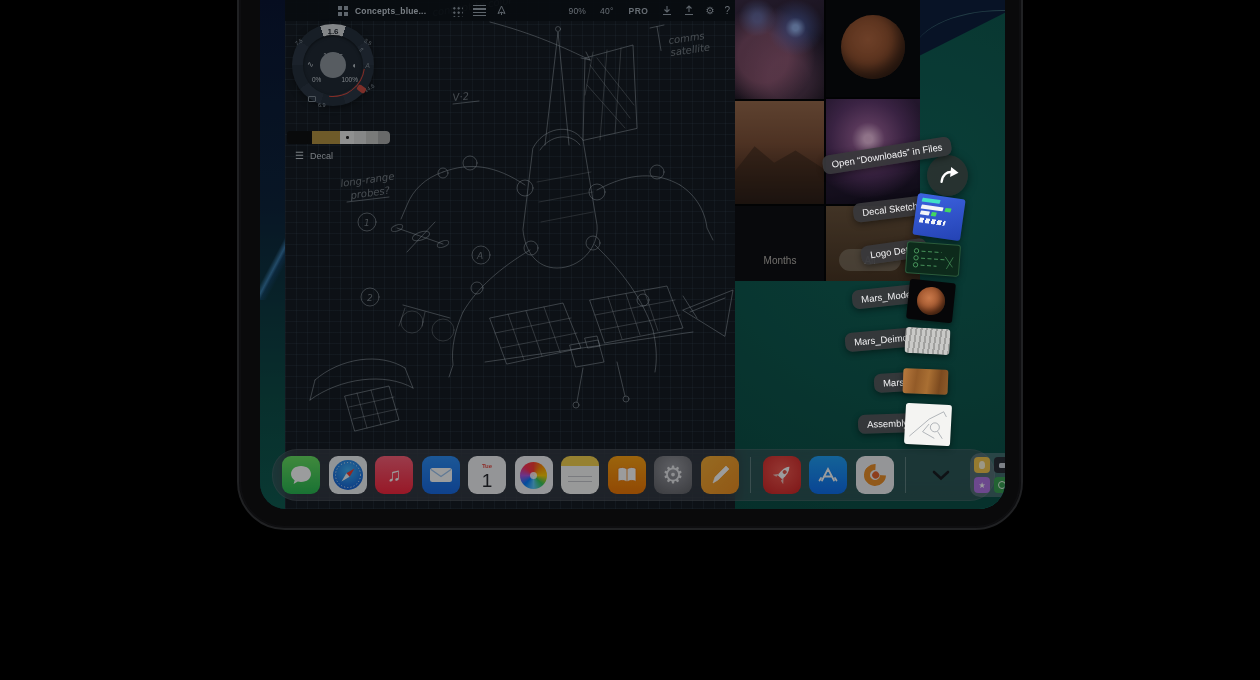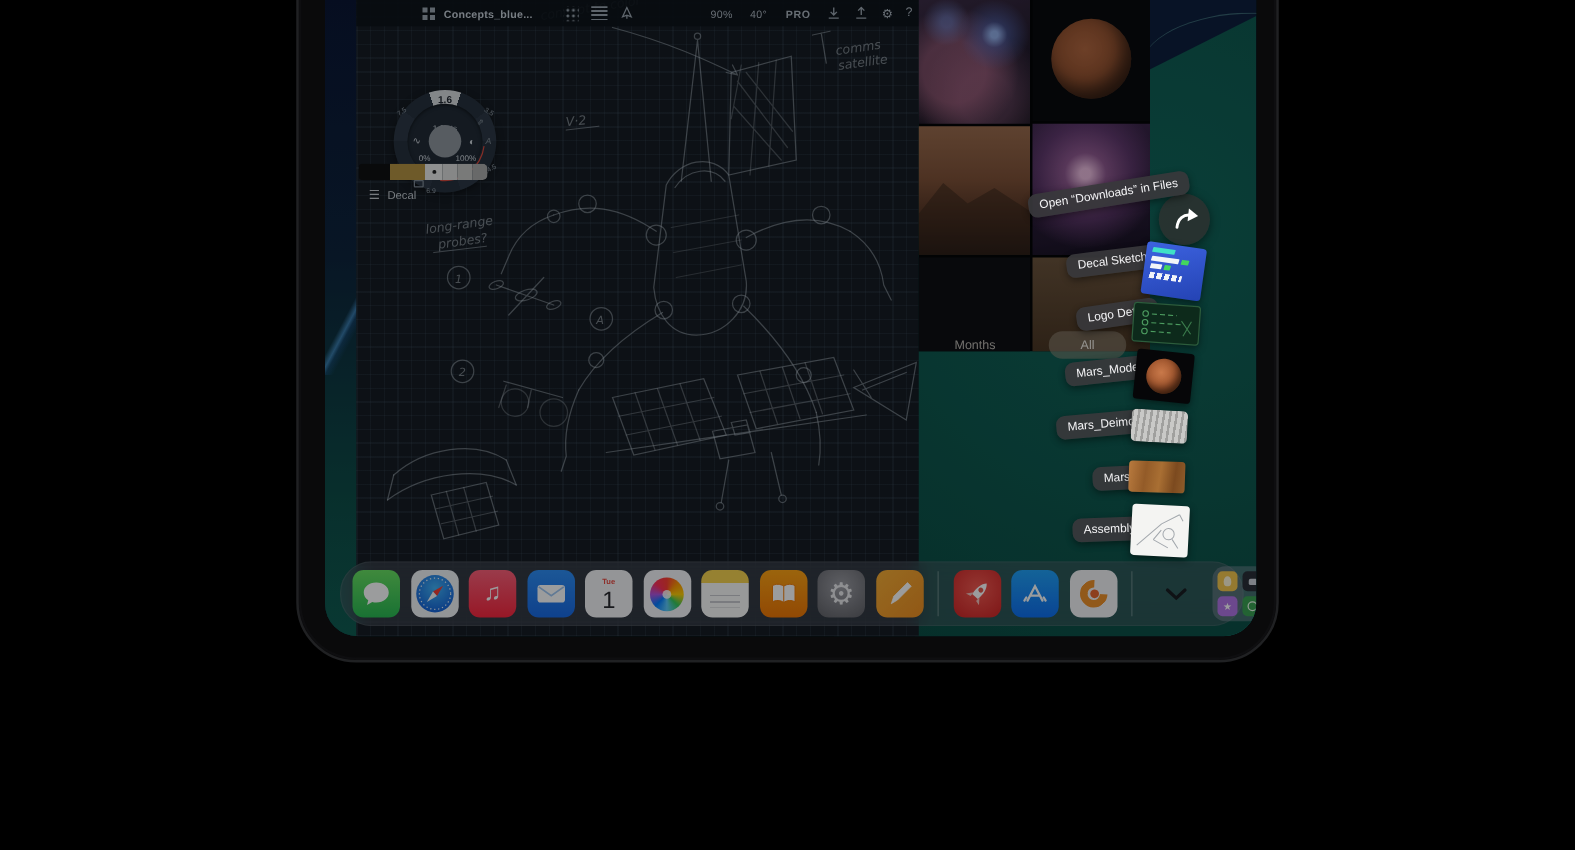--- a/index.html
+++ b/index.html
@@ -49,21 +49,21 @@
     background-image:radial-gradient(#9aa4ad 1px, transparent 1.3px);
     background-size:4.5px 4.5px; background-position:1px 1px; }
   .icon-lines { width:13px; height:11px;
     background:repeating-linear-gradient(180deg,#9aa4ad 0 1.3px, transparent 1.3px 3.3px); }
   .glyph { font-size:10px; color:#a9b2bb; }
   .tnum { padding:0 7px; letter-spacing:.2px; }
   .pro { font-weight:bold; letter-spacing:.5px; padding:0 8px; }
   svg.ticon { display:block; }
 
   
-  .wheel { position:absolute; left:30px; top:24px; width:82px; height:82px; z-index:6;margin-top:48px; }
+  .wheel { position:absolute; left:7px; top:24px; width:82px; height:82px; z-index:6; }
   .wheel-ring { position:absolute; inset:0; border-radius:50%;
     background:conic-gradient(from -18deg, #d8dadd 0 36deg, #242e39 36deg 72deg,
       #2a3541 72deg 108deg, #242e39 108deg 144deg, #2a3541 144deg 180deg,
       #242e39 180deg 216deg, #2a3541 216deg 252deg, #242e39 252deg 288deg,
       #2a3541 288deg 324deg, #242e39 324deg 360deg);
     box-shadow:0 2px 6px rgba(0,0,0,.5); }
   .wheel-disc { position:absolute; left:11px; top:11px; width:60px; height:60px;
     border-radius:50%; background:#1e2731; box-shadow:inset 0 1px 3px rgba(0,0,0,.6); }
   .wheel-puck { position:absolute; left:17px; top:17px; width:26px; height:26px;
     border-radius:50%; background:#8e959c; }
@@ -126,21 +126,21 @@
   .ph-surf::after { content:""; position:absolute; inset:0; background:#32201480;
     clip-path:polygon(0 68%,22% 44%,44% 60%,68% 48%,100% 66%,100% 100%,0 100%); }
   .ph-neb2 { left:91px; top:99px; width:94px; height:105px;
     background:
       radial-gradient(circle at 45% 38%, rgba(245,195,230,.95) 0 5%, rgba(205,125,195,.6) 20%, rgba(135,75,145,.5) 45%, transparent 72%),
       linear-gradient(170deg,#3c2449 0%,#1e1329 80%,#120c1a 100%); }
   .ph-dark { left:0; top:206px; width:89px; height:75px; background:#0b0a0e; }
   .ph-sand { left:91px; top:206px; width:94px; height:75px;
     background:linear-gradient(180deg,#6a5138,#48331f); }
   .ph-tabs { position:absolute; left:0; top:247px; width:185px; height:26px;
-    display:flex; align-items:center; z-index:4;margin-top:16px; }
+    display:flex; align-items:center; z-index:4; }
   .tab-months { width:90px; text-align:center; color:#b9b5ae; font-size:10px; }
   .tab-all-pill { position:absolute; left:104px; top:2px; width:62px; height:22px;
     border-radius:11px; background:rgba(150,138,120,.55); display:flex;
     align-items:center; justify-content:center; color:#f2eee6; font-size:10px; }
 
   
   .dock { position:absolute; left:12px; top:449px; width:723px; height:52px;
     border-radius:25px; background:rgba(88,94,106,.42);
     border:1px solid rgba(255,255,255,.07); display:flex; align-items:center;
     padding:0 9px; gap:8.5px; z-index:30; backdrop-filter:blur(8px); }

